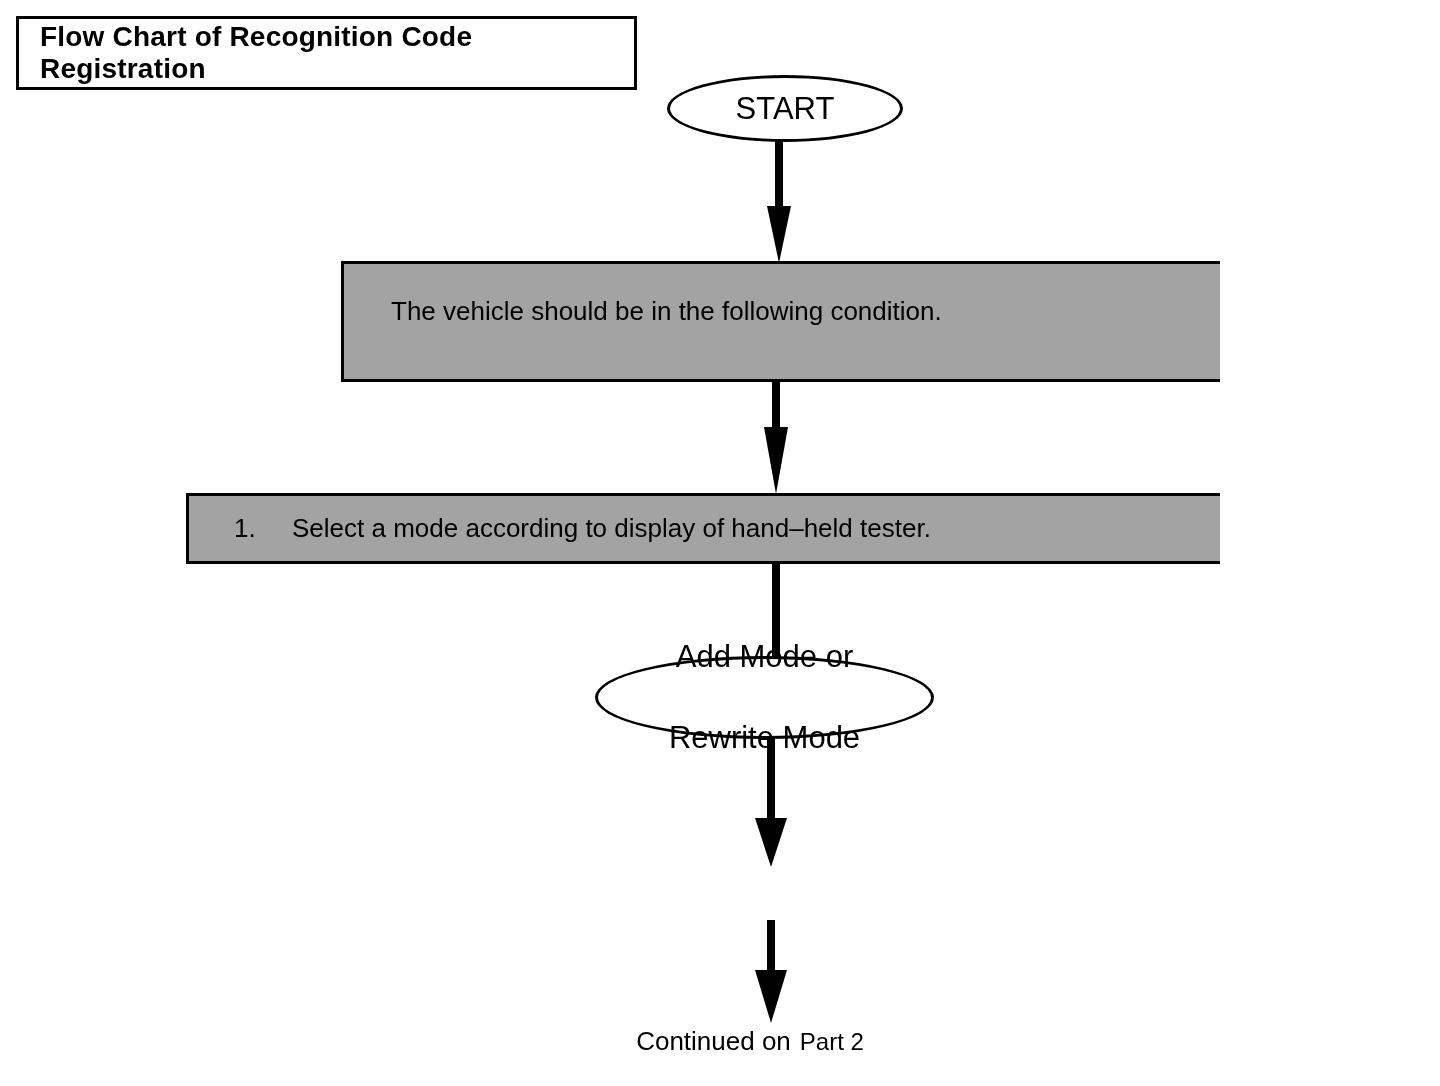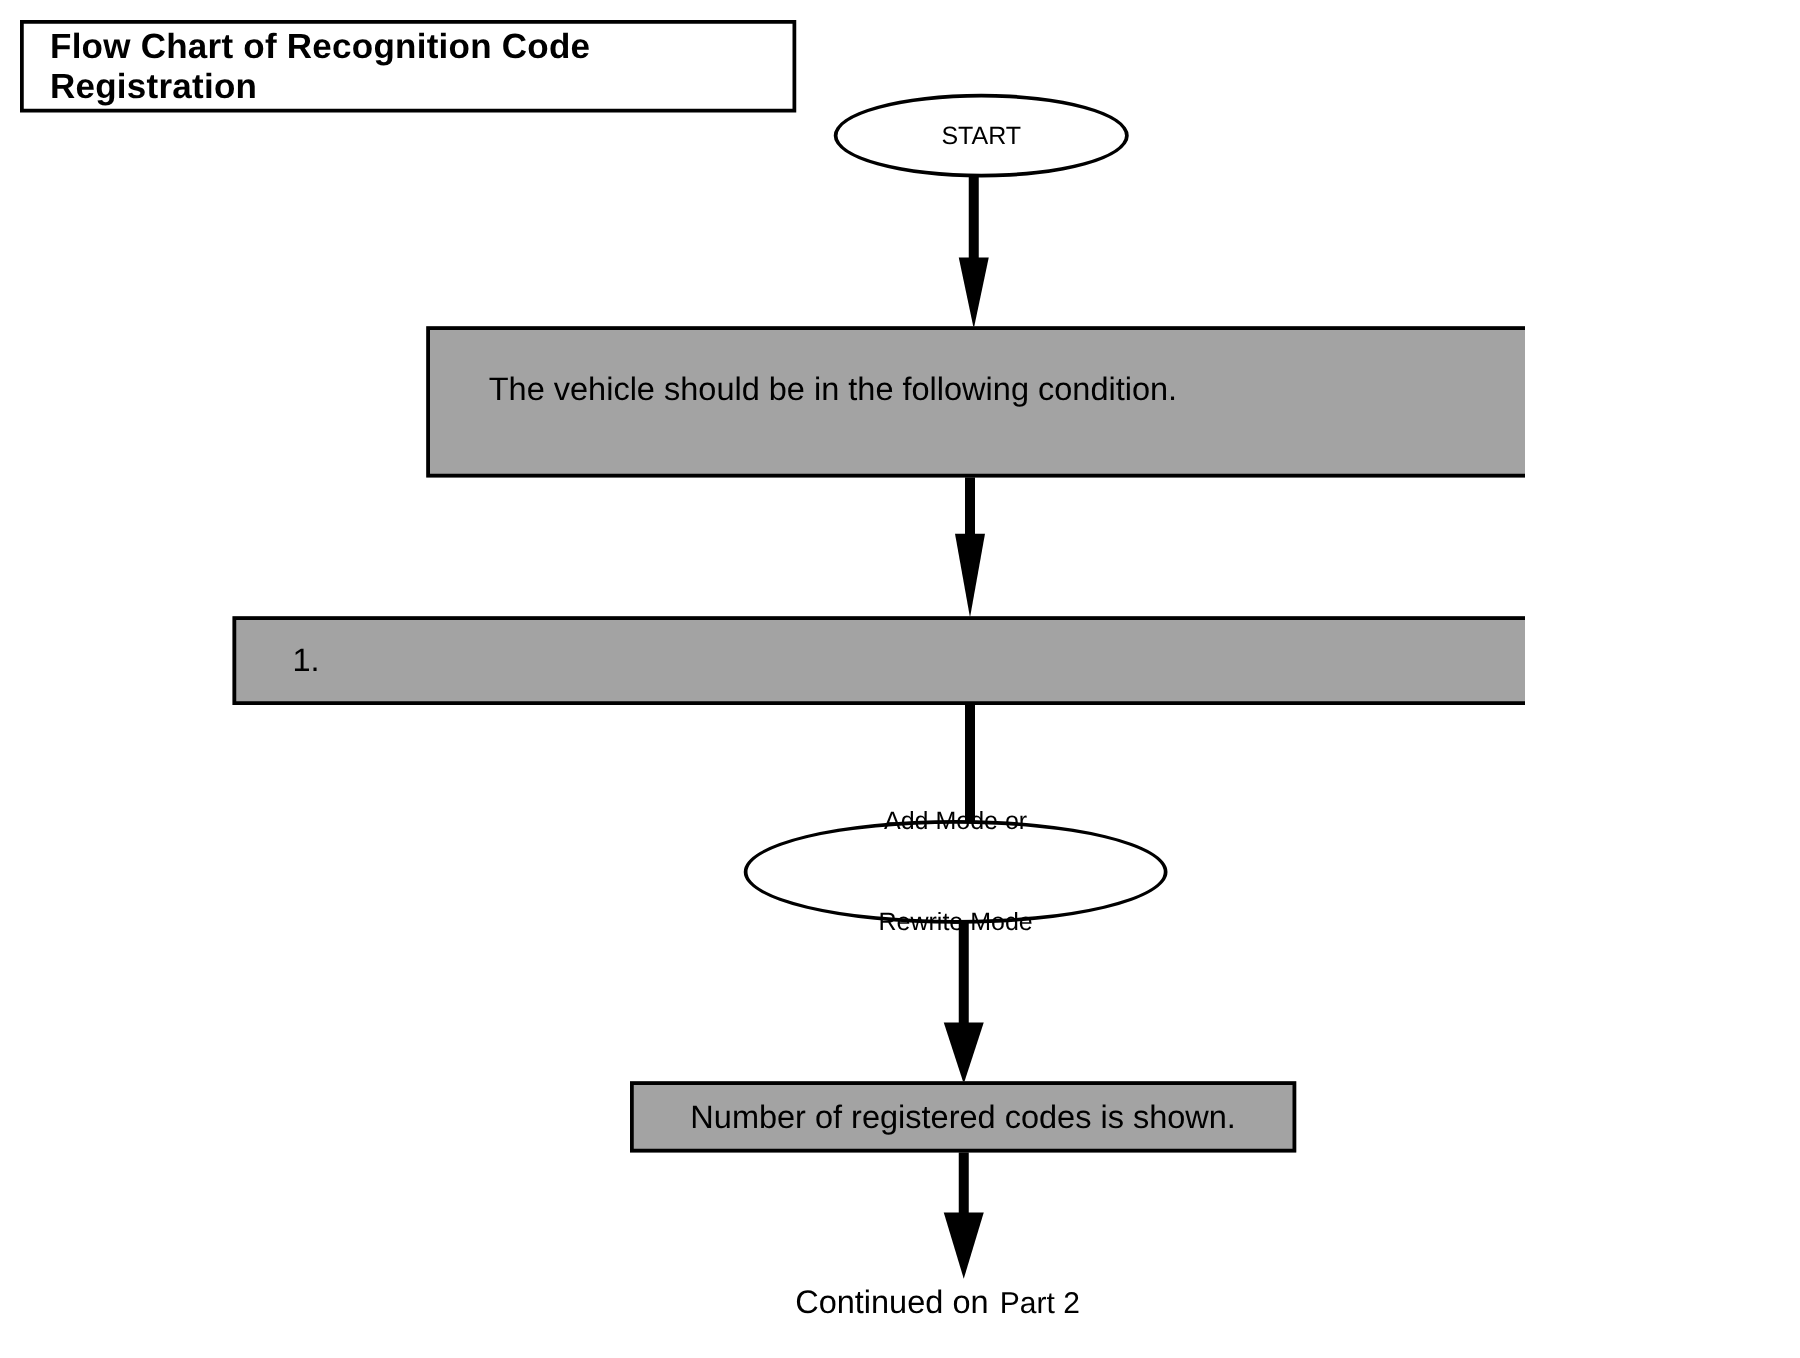--- a/index.html
+++ b/index.html
@@ -34,21 +34,21 @@
   }
   .ellipse {
     position: absolute;
     border: 3px solid #000;
     border-radius: 50%;
     box-sizing: border-box;
     display: flex;
     flex-direction: column;
     align-items: center;
     justify-content: center;
-    font-size: 20px;
+    font-size: 31px;
     line-height: 36px;
     background: #fff;
     text-align: center;
   }
   .start-ellipse {
     left: 667px;
     top: 75px;
     width: 236px;
     height: 67px;
   }
@@ -164,28 +164,26 @@
   </div>
 
   <div class="flow-box condition-box">
     <div>
       <span>The vehicle should be in the following condition.</span>
     </div>
   </div>
 
   <div class="flow-box select-box">
     <span class="step-number">1.</span>
+    <span>Select a mode according to display of hand–held tester.</span>
   </div>
 
   <div class="ellipse mode-ellipse">
     <div>Add Mode or</div>
     <div>Rewrite Mode</div>
   </div>
 
-  <div class="flow-box codes-box">
-    <span>Number of registered codes is shown.</span>
-  </div>
 
   <div class="continued-label">
     <span>Continued on</span><span class="suffix">Part 2</span>
   </div>
 
 </div>
 
 </body></html>

